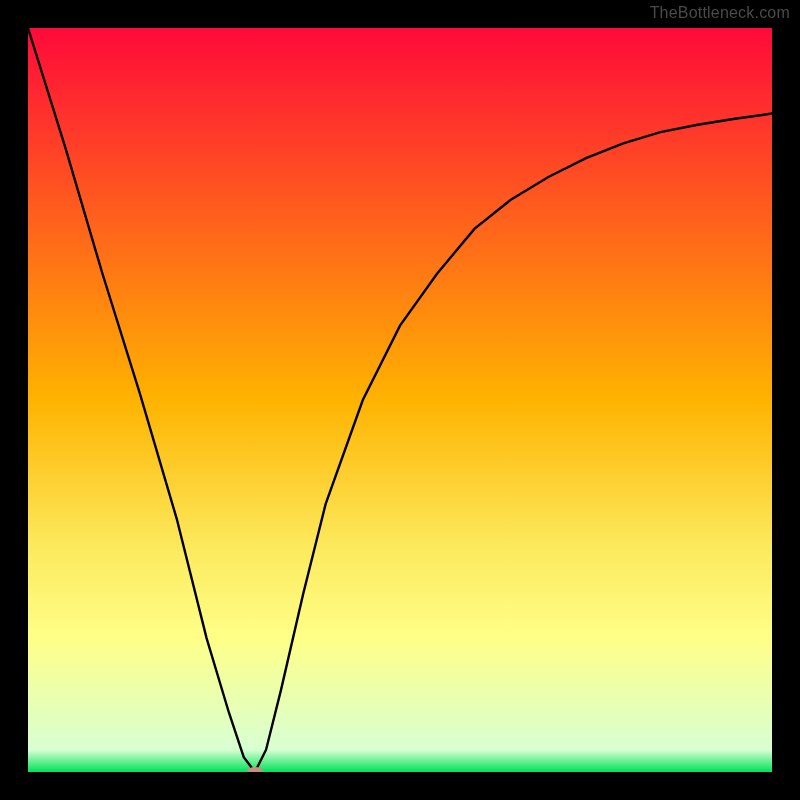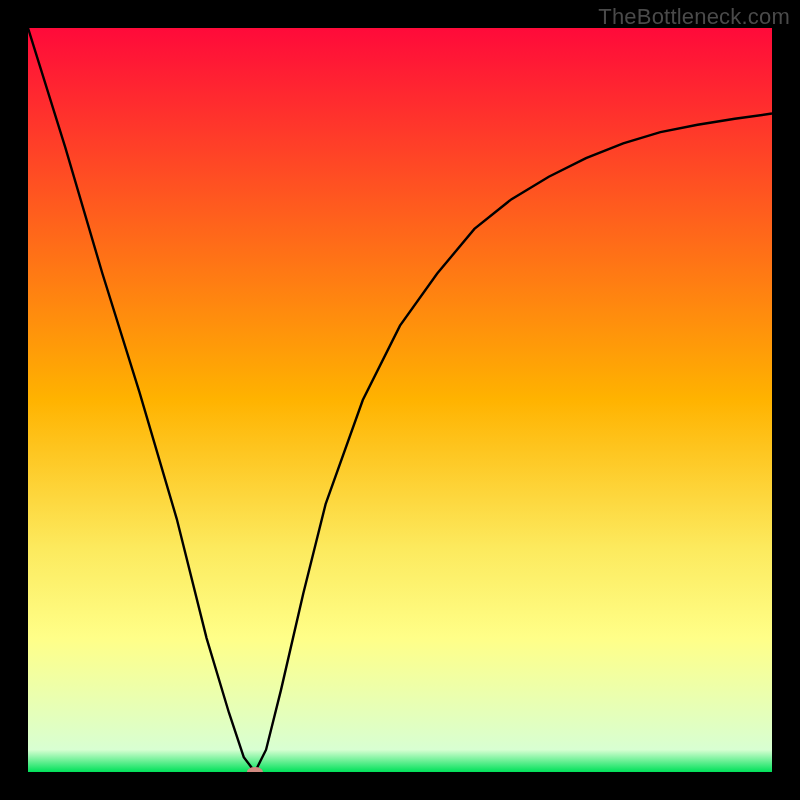--- a/index.html
+++ b/index.html
@@ -15,21 +15,21 @@
     position: relative;
     width: 800px;
     height: 800px;
     background: #000;
   }
   .watermark {
     position: absolute;
     top: 4px;
     right: 10px;
     color: #4a4a4a;
-    font-size: 22px;
+    font-size: 16px;
     font-weight: 500;
     letter-spacing: 0.2px;
     user-select: none;
     z-index: 10;
   }
   .plot {
     position: absolute;
     left: 28px;
     top: 28px;
     width: 744px;

